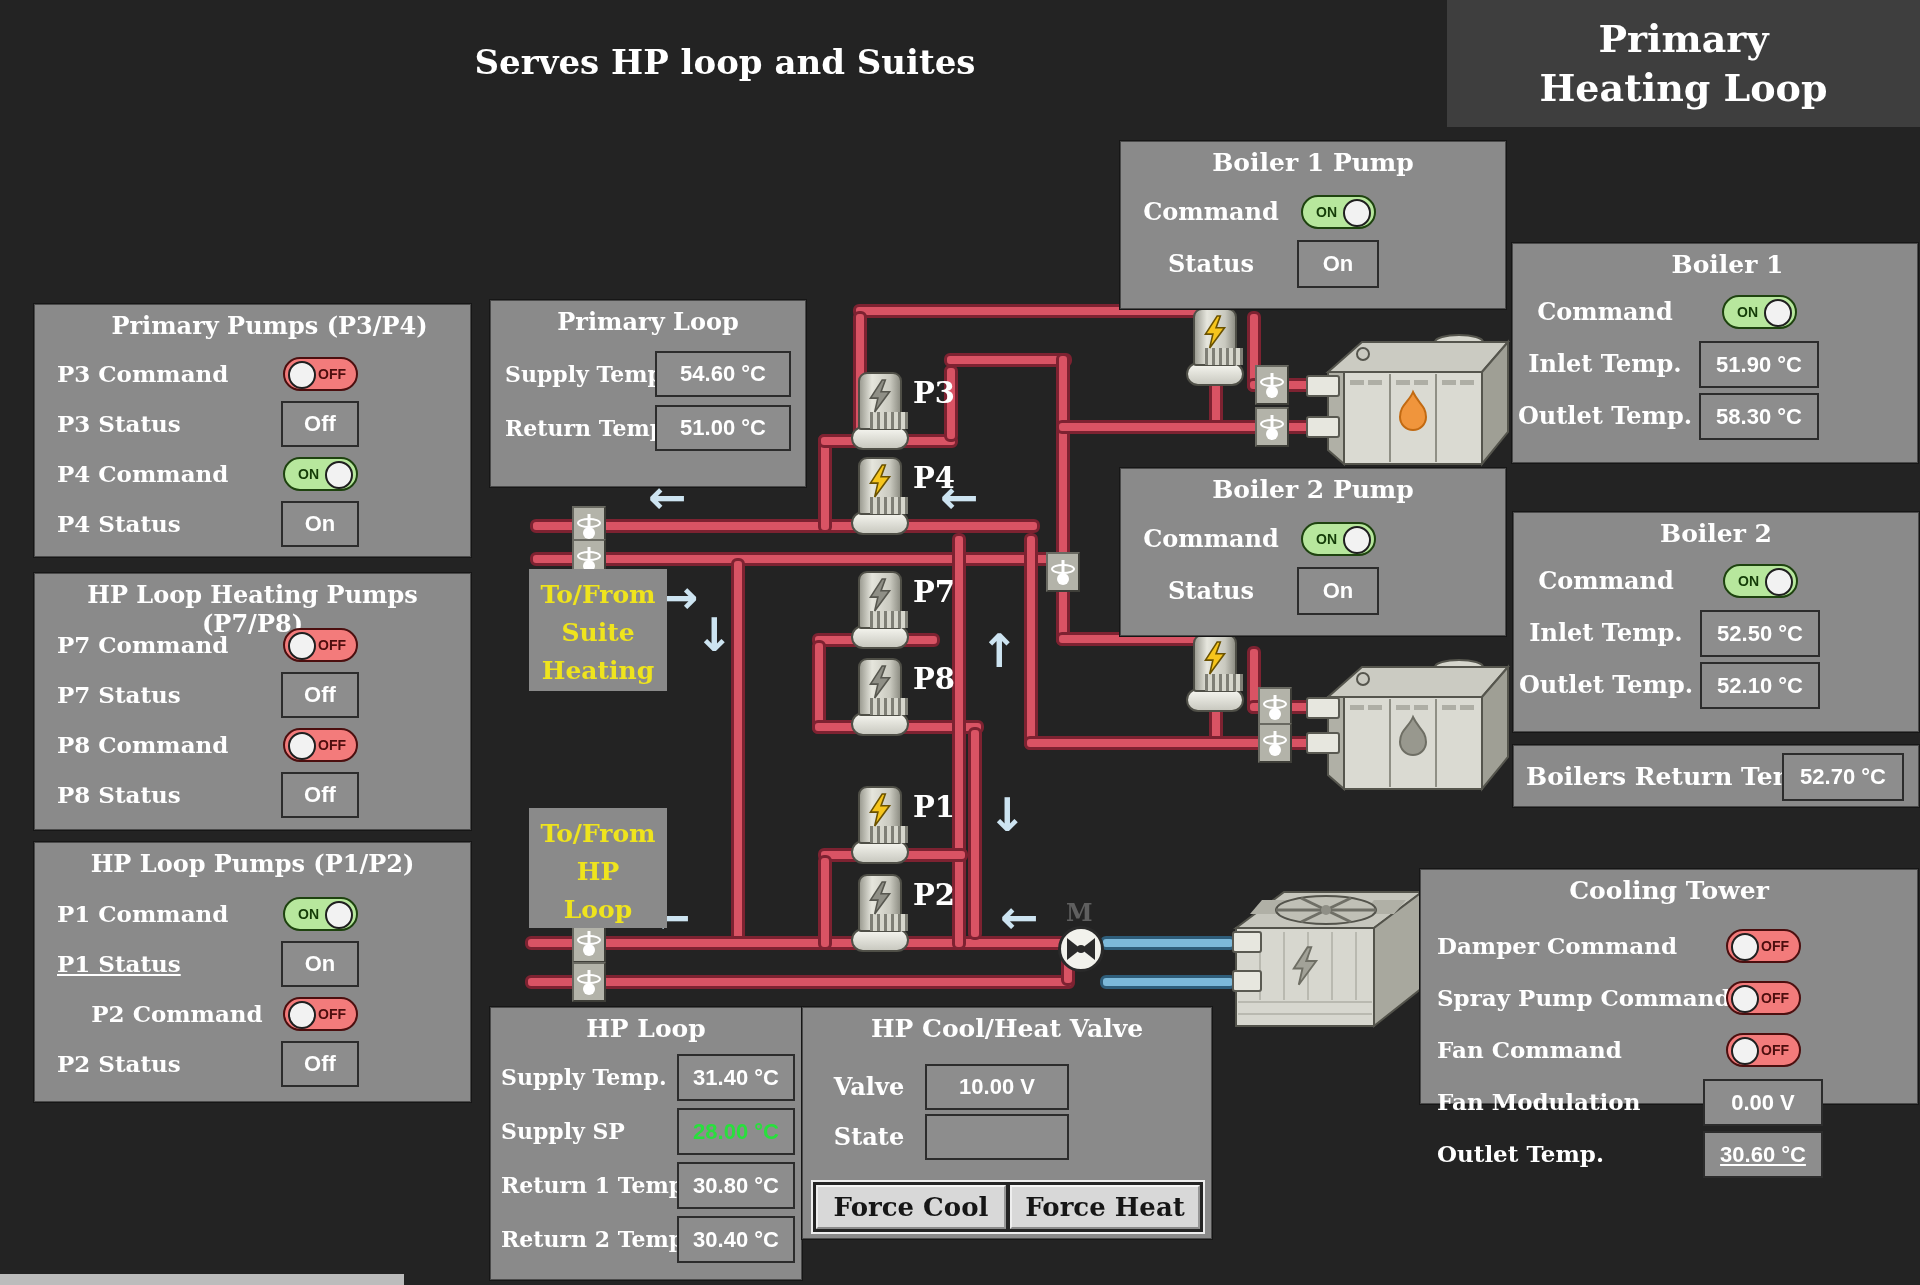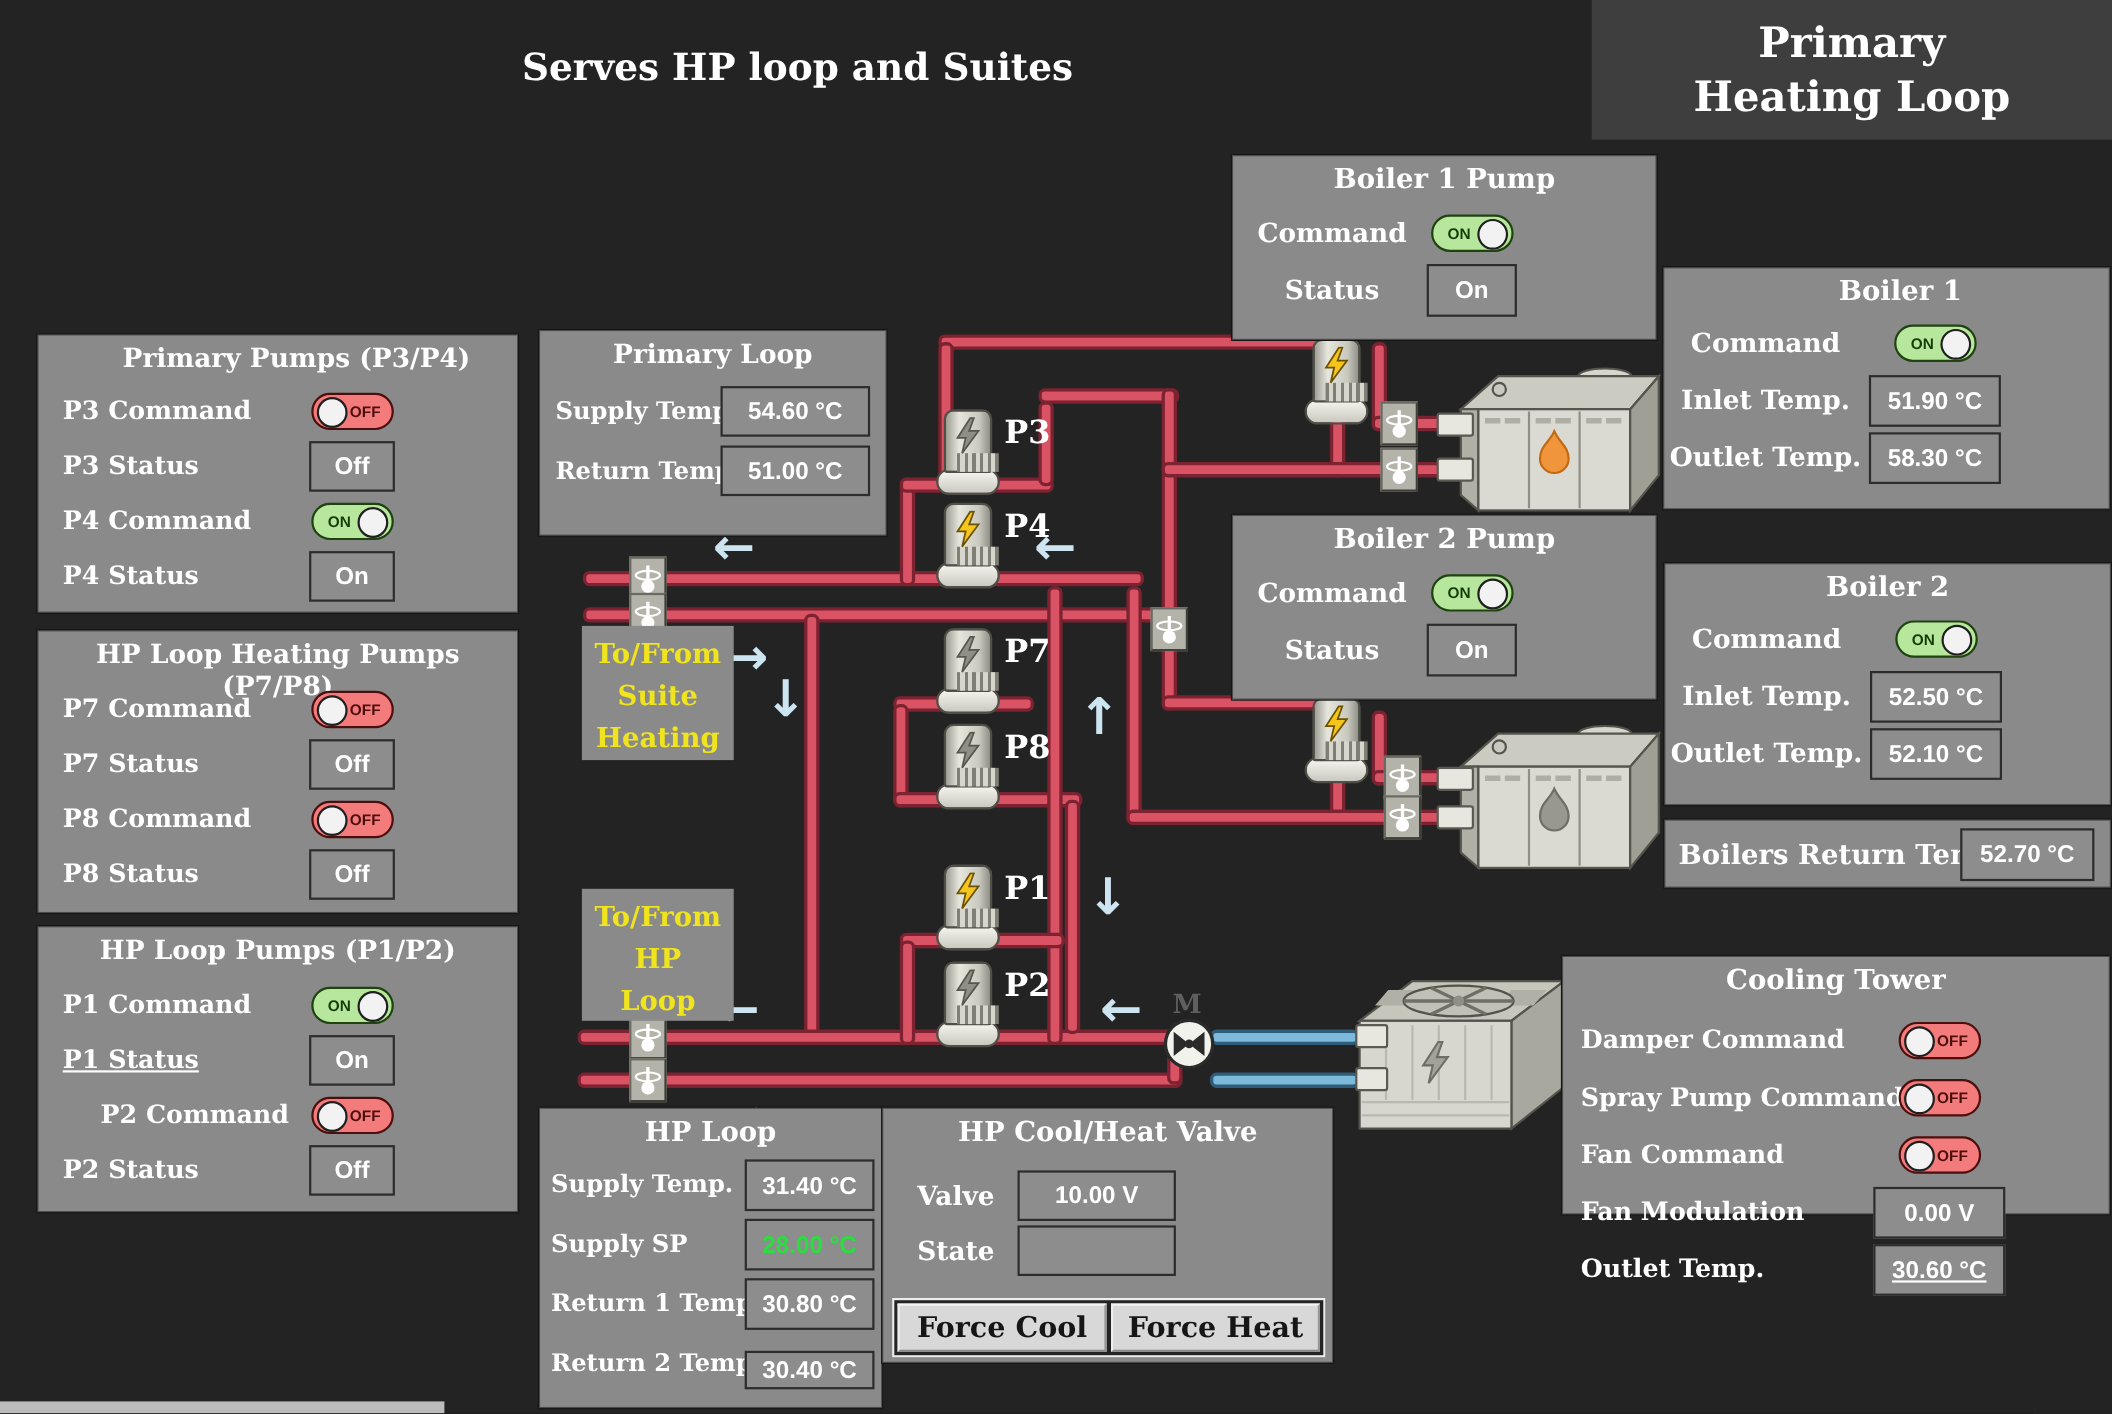--- a/index.html
+++ b/index.html
@@ -452,21 +452,21 @@
     </div>
     <div class="panel" style="left: 490px; top: 1007px; width: 312px; height: 273px;">
       <div class="panel-title" style="font-size: 25px;">HP Loop</div>
       <div class="row-label" style="left: 10px; top: 42px; width: 176px; height: 54px; line-height: 54px; font-size: 22px; text-align: left;">Supply Temp.</div>
       <div class="readout" style="left: 186px; top: 46px; width: 118px; height: 47px;">31.40 °C</div>
       <div class="row-label" style="left: 10px; top: 96px; width: 176px; height: 54px; line-height: 54px; font-size: 22px; text-align: left;">Supply SP</div>
       <div class="readout green" style="left: 186px; top: 100px; width: 118px; height: 47px;">28.00 °C</div>
       <div class="row-label" style="left: 10px; top: 150px; width: 176px; height: 54px; line-height: 54px; font-size: 22px; text-align: left;">Return 1 Temp.</div>
       <div class="readout" style="left: 186px; top: 154px; width: 118px; height: 47px;">30.80 °C</div>
       <div class="row-label" style="left: 10px; top: 204px; width: 176px; height: 54px; line-height: 54px; font-size: 22px; text-align: left;">Return 2 Temp.</div>
-      <div class="readout" style="left: 186px; top: 220px; width: 118px; height: 35px;">30.40 °C</div>
+      <div class="readout" style="left: 186px; top: 208px; width: 118px; height: 47px;">30.40 °C</div>
     </div>
     <div class="panel" style="left: 802px; top: 1007px; width: 410px; height: 232px;">
       <div class="panel-title" style="font-size: 25px;">HP Cool/Heat Valve</div>
       <div class="row-label" style="left: 10px; top: 54px; width: 112px; height: 50px; line-height: 50px; font-size: 24px; text-align: center;">Valve</div>
       <div class="readout" style="left: 122px; top: 56px; width: 144px; height: 46px;">10.00 V</div>
       <div class="row-label" style="left: 10px; top: 104px; width: 112px; height: 50px; line-height: 50px; font-size: 24px; text-align: center;">State</div>
       <div class="readout" style="left: 122px; top: 106px; width: 144px; height: 46px;"></div>
       <div class="btn-frame" style="left: 8px; top: 172px; width: 394px; height: 54px;">
         <div class="btn">Force Cool</div>
         <div class="btn">Force Heat</div>

